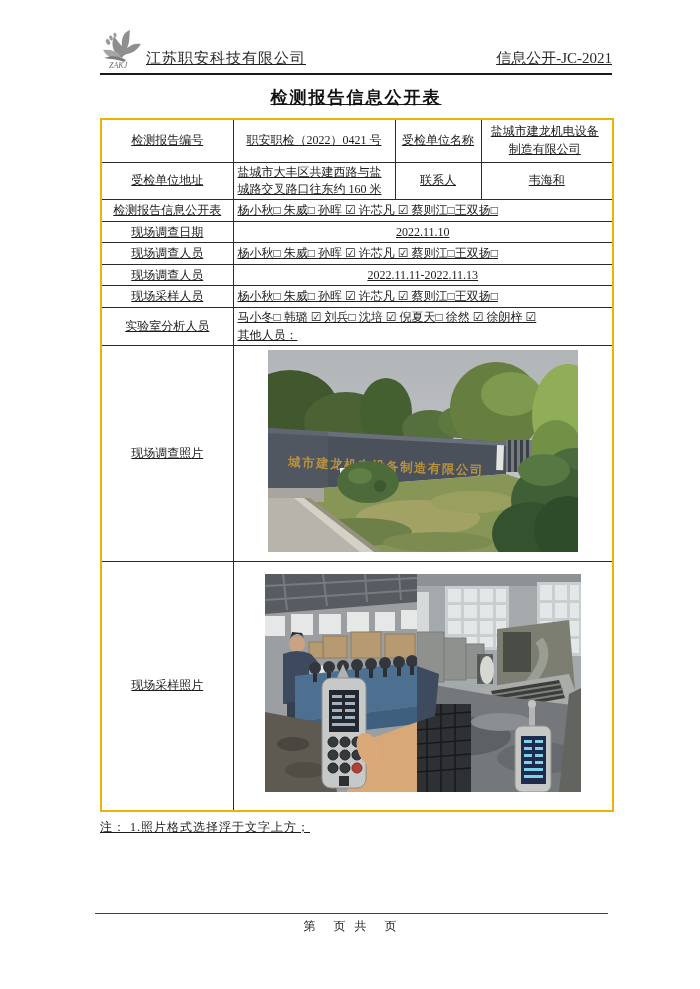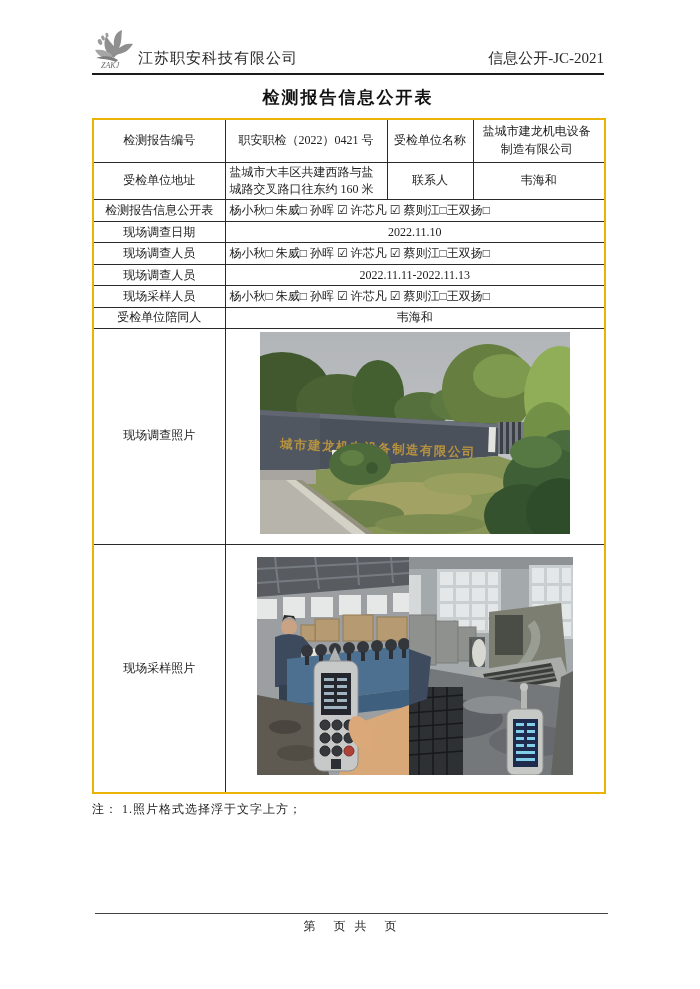--- a/index.html
+++ b/index.html
@@ -1,21 +1,21 @@
 <!DOCTYPE html>
 <html><head>
 <meta charset="utf-8">
 <style>
   html,body{margin:0;padding:0;}
   body{
     width:700px;height:989px;background:#ffffff;position:relative;
     font-family:"Liberation Serif","DejaVu Serif",serif;color:#1c1c1c;
     overflow:hidden;
   }
-  .content{position:absolute;left:92px;top:28px;width:512px;}
+  .content{position:absolute;left:100px;top:28px;width:512px;text-decoration:underline;}
   
   .doc-header{display:flex;align-items:flex-end;justify-content:space-between;
     border-bottom:2px solid #1a1a1a;padding-bottom:3px;height:42px;}
   .brand{display:flex;align-items:flex-end;gap:2px;}
   .brand svg{display:block;}
   .company-name{font-size:15px;letter-spacing:1px;color:#2a2a2a;padding-bottom:2px;}
   .doc-code{font-size:15px;color:#2a2a2a;padding-bottom:2px;}
   
   .page-title{text-align:center;font-size:17px;font-weight:bold;letter-spacing:2px;
     margin:11px 0 9px 0;color:#111;}
@@ -96,23 +96,26 @@
       <td colspan="3" class="val-left checkline">杨小秋□ 朱威□ 孙晖 ☑ 许芯凡 ☑ 蔡则江□王双扬□</td>
     </tr>
     <tr style="height:21px">
       <td class="lbl">现场调查人员</td>
       <td colspan="3" class="val-center">2022.11.11-2022.11.13</td>
     </tr>
     <tr style="height:22px">
       <td class="lbl">现场采样人员</td>
       <td colspan="3" class="val-left checkline">杨小秋□ 朱威□ 孙晖 ☑ 许芯凡 ☑ 蔡则江□王双扬□</td>
     </tr>
-    <tr style="height:20px">
-      <td class="lbl">受检单位陪同人</td>
-      <td colspan="3" class="val-center">韦海和</td>
+    <tr style="height:36px">
+      <td class="lbl">实验室分析人员</td>
+      <td colspan="3" class="val-left">
+        <div class="checkline">马小冬□ 韩璐 ☑ 刘兵□ 沈培 ☑ 倪夏天□ 徐然 ☑ 徐朗梓 ☑</div>
+        <div>其他人员：</div>
+      </td>
     </tr>
 
     <tr style="height:216px">
       <td class="lbl">现场调查照片</td>
       <td colspan="3" class="photocell">
         <span class="photo-wrap">
         <svg width="310" height="202" viewBox="0 0 310 202">
           <defs>
             <linearGradient id="sky" x1="0" y1="0" x2="0" y2="1">
               <stop offset="0" stop-color="#b2b5b8"></stop>

